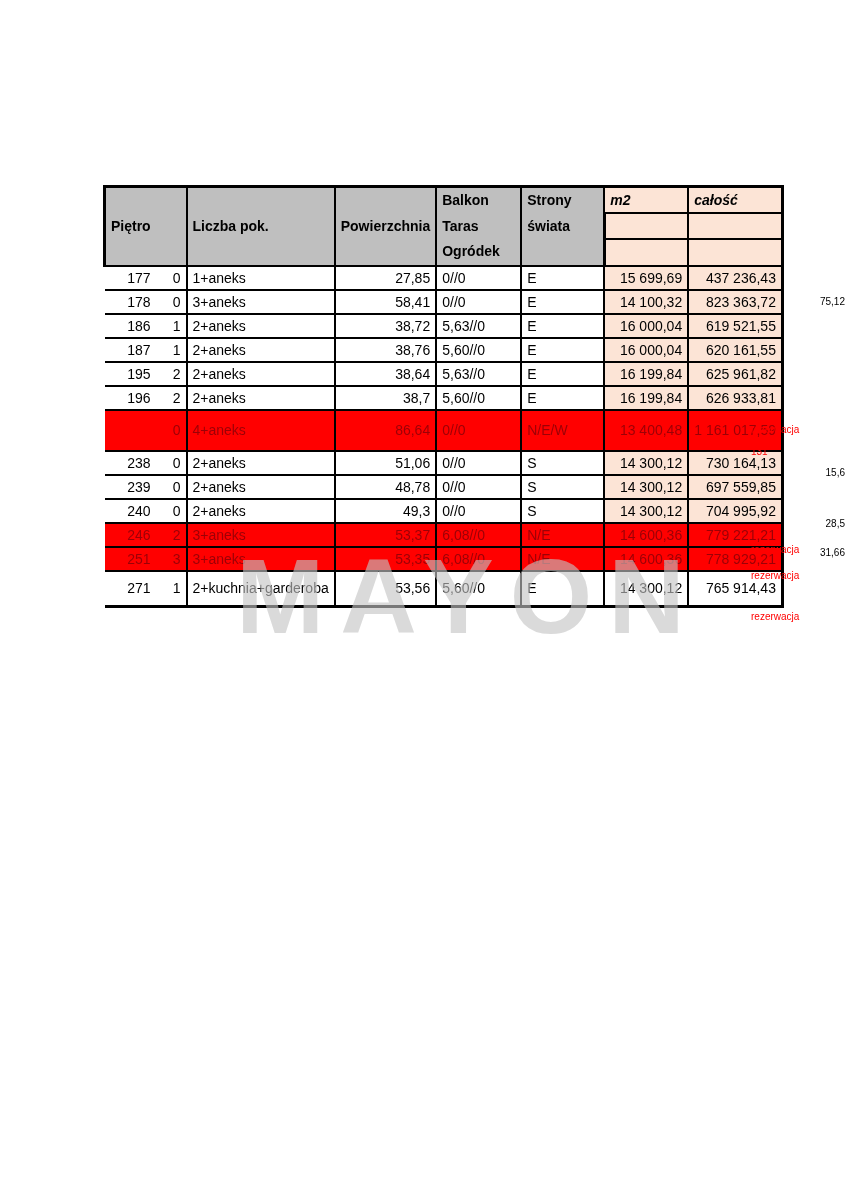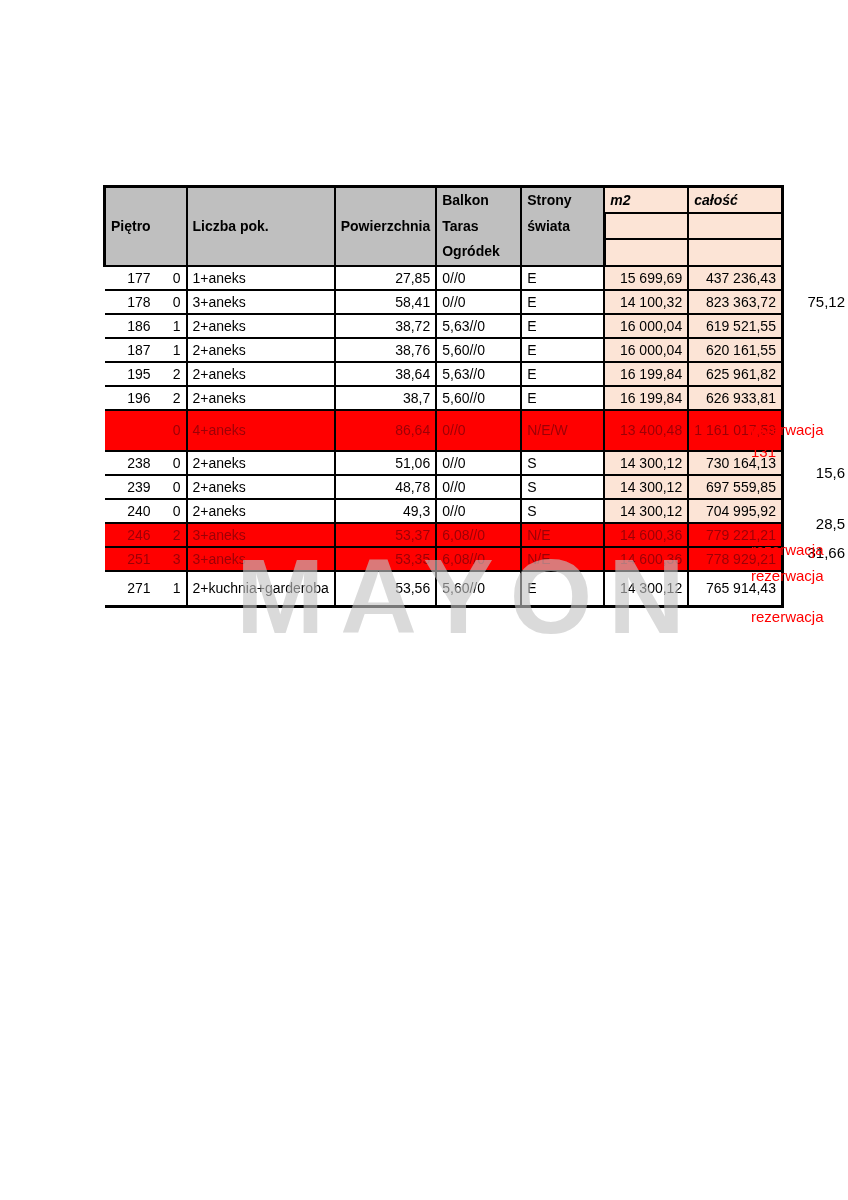--- a/index.html
+++ b/index.html
@@ -62,21 +62,21 @@
   tr.reserved td { background: var(--red, #ff0000) !important; color: var(--redtext, #9c0006); }
   tr.nofill td.accent { background: #ffffff; }
 
   td.c-apt { text-align: right; }
   td.c-apt .apt { display: inline-block; }
   td.c-apt .floor { display: inline-block; min-width: 14px; margin-left: 16px; text-align: right; }
 
   
   .ann {
     position: absolute;
-    font-size: 15px;
+    font-size: 10px;
     line-height: 20px;
     white-space: nowrap;
   }
   .ann.black { color: #000; right: 3px; text-align: right; }
   .ann.red { color: var(--annred, #ff0000); left: 751px; text-align: left; }
   .ann-75  { top: 292px; }
   .ann-r131 { top: 419px; line-height: 22px; }
   .ann-156 { top: 463px; }
   .ann-3166 { top: 515px; margin-top: 28px; }
   .ann-285 { top: 514px; }

